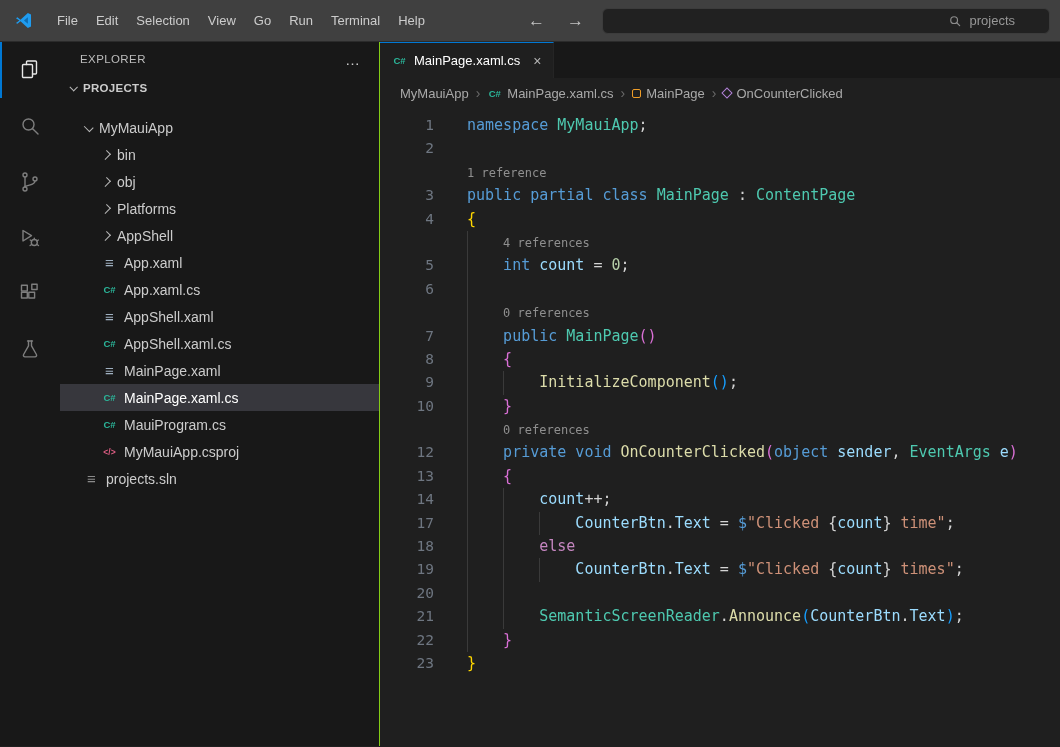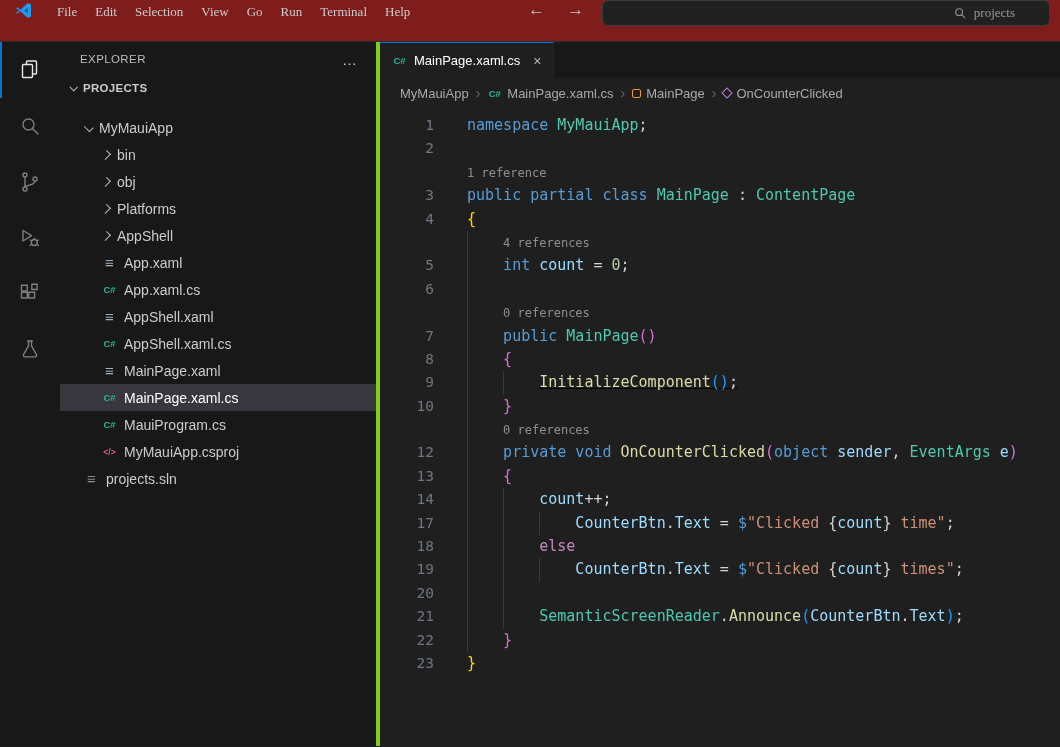--- a/index.html
+++ b/index.html
@@ -1,40 +1,40 @@
 <!DOCTYPE html>
 <html style="--accent: #0078d4; --kw: #569cd6; --ctrl: #c586c0; --type: #4ec9b0; --method: #dcdcaa; --var: #9cdcfe; --str: #ce9178; --num: #b5cea8; --punc: #d4d4d4; --bracket1: #ffd700; --bracket2: #da70d6; --bracket3: #179fff; --cs_icon: #2bb69a; --xaml_icon: #9fb0c0; --csproj_icon: #de5d83; --sln_icon: #8b8b8b; --class_icon: #ee9d28; --method_icon: #b180d7; --lightbulb: #ffcc02;"><head>
 <meta charset="utf-8">
 <style>
   * { margin:0; padding:0; box-sizing:border-box; }
   html,body { width:1060px; height:747px; overflow:hidden; background:#1f1f1f;
               font-family:"Liberation Sans",sans-serif; }
 
   
-  .titlebar { height:42px; background:#7f1d1d; border-bottom:1px solid #2b2b2b;
-              display:flex; align-items:flex-start;font-family:Liberation Serif, serif; }
+  .titlebar { height:42px; background:#404040; border-bottom:1px solid #2b2b2b;
+              display:flex; align-items:center; }
   .logo { width:20px; height:20px; margin:0 14px 0 14px; display:flex; align-items:center; }
   .menus { display:flex; }
   .menu-item { color:#cccccc; font-size:13px; padding:4px 9px; border-radius:5px; cursor:default; }
   .nav-arrows { margin-left:auto; display:flex; gap:22px; margin-right:18px;
                 color:#c5c5c5; font-size:17px; }
   .search-box { width:448px; height:26px; margin-right:10px; background:#212121;
                 border:1px solid #3c3c3c; border-radius:6px; display:flex; align-items:center;
                 justify-content:flex-end; padding-right:34px; gap:7px; color:#989898; font-size:13px; }
 
   
   .main { display:flex; height:704px; }
 
   .activitybar { width:60px; background:#181818; flex:none; }
   .act-item { height:56px; display:flex; align-items:center; justify-content:center;
               color:#7e7e7e; border-left:2px solid transparent; padding-right:2px; }
   .act-item.active { color:#e7e7e7; border-left:2px solid var(--accent); }
   .act-ico svg { display:block; }
 
-  .sidebar { width:320px; background:#181818; border-right:4px solid #84cc16; flex:none; }
+  .sidebar { width:320px; background:#181818; border-right:1px solid #84cc16; flex:none; }
   .sb-header { height:34px; display:flex; align-items:center; justify-content:space-between;
                padding:0 18px 0 20px; color:#bcbcbc; font-size:11.5px; letter-spacing:.4px; }
   .sb-more { color:#cccccc; font-size:15px; letter-spacing:1px; cursor:default; }
   .section-header { height:24px; display:flex; align-items:center; gap:7px; padding-left:10px;
                     color:#cccccc; font-size:11.5px; font-weight:bold; letter-spacing:.3px; }
   .chev { width:6px; height:6px; border-right:1.4px solid #b8b8b8; border-bottom:1.4px solid #b8b8b8;
           display:inline-block; flex:none; }
   .chev.right { transform:rotate(-45deg); }
   .chev.down  { transform:rotate(45deg) translateY(-1px); }
   .tree { margin-top:14px; }
@@ -278,21 +278,21 @@
         <div class="row"><div class="num">2</div><div class="linewrap"><span class="txt" style="padding-left: 0ch;"></span></div></div>
         <div class="row"><div class="num"></div><div class="linewrap"><span class="txt" style="padding-left: 0ch;"><span class="lens-text">1 reference</span></span></div></div>
         <div class="row"><div class="num">3</div><div class="linewrap"><span class="txt" style="padding-left: 0ch;"><span class="tok k">public partial class </span><span class="tok t">MainPage</span><span class="tok p"> : </span><span class="tok t">ContentPage</span></span></div></div>
         <div class="row"><div class="num">4</div><div class="linewrap"><span class="txt" style="padding-left: 0ch;"><span class="tok b1">{</span></span></div></div>
         <div class="row"><div class="num"></div><div class="linewrap"><span class="guide" style="left: 0ch;"></span><span class="txt" style="padding-left: 4ch;"><span class="lens-text">4 references</span></span></div></div>
         <div class="row"><div class="num">5</div><div class="linewrap"><span class="guide" style="left: 0ch;"></span><span class="txt" style="padding-left: 4ch;"><span class="tok k">int </span><span class="tok v">count</span><span class="tok p"> = </span><span class="tok n">0</span><span class="tok p">;</span></span></div></div>
         <div class="row"><div class="num">6</div><div class="linewrap"><span class="guide" style="left: 0ch;"></span><span class="txt" style="padding-left: 0ch;"></span></div></div>
         <div class="row"><div class="num"></div><div class="linewrap"><span class="guide" style="left: 0ch;"></span><span class="txt" style="padding-left: 4ch;"><span class="lens-text">0 references</span></span></div></div>
         <div class="row"><div class="num">7</div><div class="linewrap"><span class="guide" style="left: 0ch;"></span><span class="txt" style="padding-left: 4ch;"><span class="tok k">public </span><span class="tok t">MainPage</span><span class="tok b2">()</span></span></div></div>
         <div class="row"><div class="num">8</div><div class="linewrap"><span class="guide" style="left: 0ch;"></span><span class="txt" style="padding-left: 4ch;"><span class="tok b2">{</span></span></div></div>
-        <div class="row"><div class="num">9</div><div class="linewrap"><span class="guide" style="left: 0ch;"></span><span class="guide" style="left: 4ch;"></span><span class="txt" style="padding-left: 8ch; text-decoration: underline;"><span class="tok m">InitializeComponent</span><span class="tok b3">()</span><span class="tok p">;</span></span></div></div>
+        <div class="row"><div class="num">9</div><div class="linewrap"><span class="guide" style="left: 0ch;"></span><span class="guide" style="left: 4ch;"></span><span class="txt" style="padding-left: 8ch;"><span class="tok m">InitializeComponent</span><span class="tok b3">()</span><span class="tok p">;</span></span></div></div>
         <div class="row"><div class="num">10</div><div class="linewrap"><span class="guide" style="left: 0ch;"></span><span class="txt" style="padding-left: 4ch;"><span class="tok b2">}</span></span></div></div>
         <div class="row"><div class="num"></div><div class="linewrap"><span class="guide" style="left: 0ch;"></span><span class="txt" style="padding-left: 4ch;"><span class="lens-text">0 references</span></span></div></div>
         <div class="row"><div class="num">12</div><div class="linewrap"><span class="guide" style="left: 0ch;"></span><span class="txt" style="padding-left: 4ch;"><span class="tok k">private void </span><span class="tok m">OnCounterClicked</span><span class="tok b2">(</span><span class="tok k">object</span><span class="tok p"> </span><span class="tok v">sender</span><span class="tok p">, </span><span class="tok t">EventArgs</span><span class="tok p"> </span><span class="tok v">e</span><span class="tok b2">)</span></span></div></div>
         <div class="row"><div class="num">13</div><div class="linewrap"><span class="guide" style="left: 0ch;"></span><span class="txt" style="padding-left: 4ch;"><span class="tok b2">{</span></span></div></div>
         <div class="row"><div class="num">14</div><div class="linewrap"><span class="guide" style="left: 0ch;"></span><span class="guide" style="left: 4ch;"></span><span class="txt" style="padding-left: 8ch;"><span class="tok v">count</span><span class="tok p">++;</span></span></div></div>
         <div class="row"><div class="num">17</div><div class="linewrap"><span class="guide" style="left: 0ch;"></span><span class="guide" style="left: 4ch;"></span><span class="guide" style="left: 8ch;"></span><span class="txt" style="padding-left: 12ch;"><span class="tok v">CounterBtn</span><span class="tok p">.</span><span class="tok v">Text</span><span class="tok p"> = </span><span class="tok k">$</span><span class="tok s">"Clicked </span><span class="tok p">{</span><span class="tok v">count</span><span class="tok p">}</span><span class="tok s"> time"</span><span class="tok p">;</span></span></div></div>
         <div class="row"><div class="num">18</div><div class="linewrap"><span class="guide" style="left: 0ch;"></span><span class="guide" style="left: 4ch;"></span><span class="txt" style="padding-left: 8ch;"><span class="tok c">else</span></span></div></div>
         <div class="row"><div class="num">19</div><div class="linewrap"><span class="guide" style="left: 0ch;"></span><span class="guide" style="left: 4ch;"></span><span class="guide" style="left: 8ch;"></span><span class="txt" style="padding-left: 12ch;"><span class="tok v">CounterBtn</span><span class="tok p">.</span><span class="tok v">Text</span><span class="tok p"> = </span><span class="tok k">$</span><span class="tok s">"Clicked </span><span class="tok p">{</span><span class="tok v">count</span><span class="tok p">}</span><span class="tok s"> times"</span><span class="tok p">;</span></span></div></div>
         <div class="row"><div class="num">20</div><div class="linewrap"><span class="guide" style="left: 0ch;"></span><span class="guide" style="left: 4ch;"></span><span class="txt" style="padding-left: 0ch;"></span></div></div>
         <div class="row"><div class="num">21</div><div class="linewrap"><span class="guide" style="left: 0ch;"></span><span class="guide" style="left: 4ch;"></span><span class="txt" style="padding-left: 8ch;"><span class="tok t">SemanticScreenReader</span><span class="tok p">.</span><span class="tok m">Announce</span><span class="tok b3">(</span><span class="tok v">CounterBtn</span><span class="tok p">.</span><span class="tok v">Text</span><span class="tok b3">)</span><span class="tok p">;</span></span></div></div>

